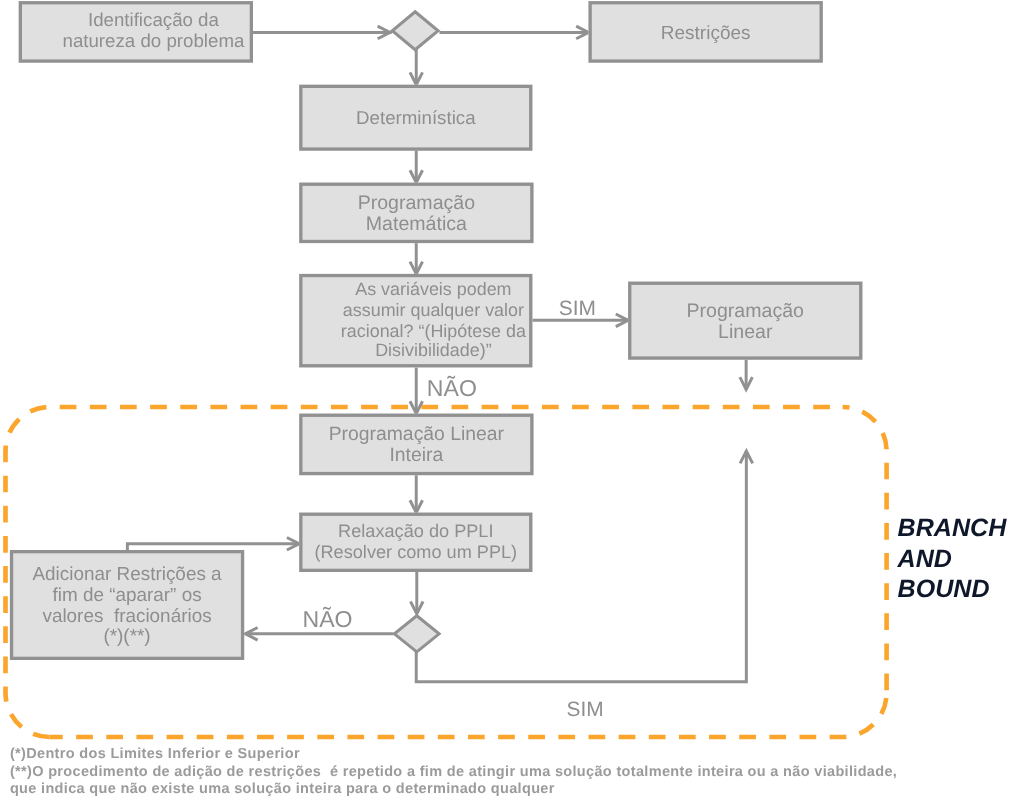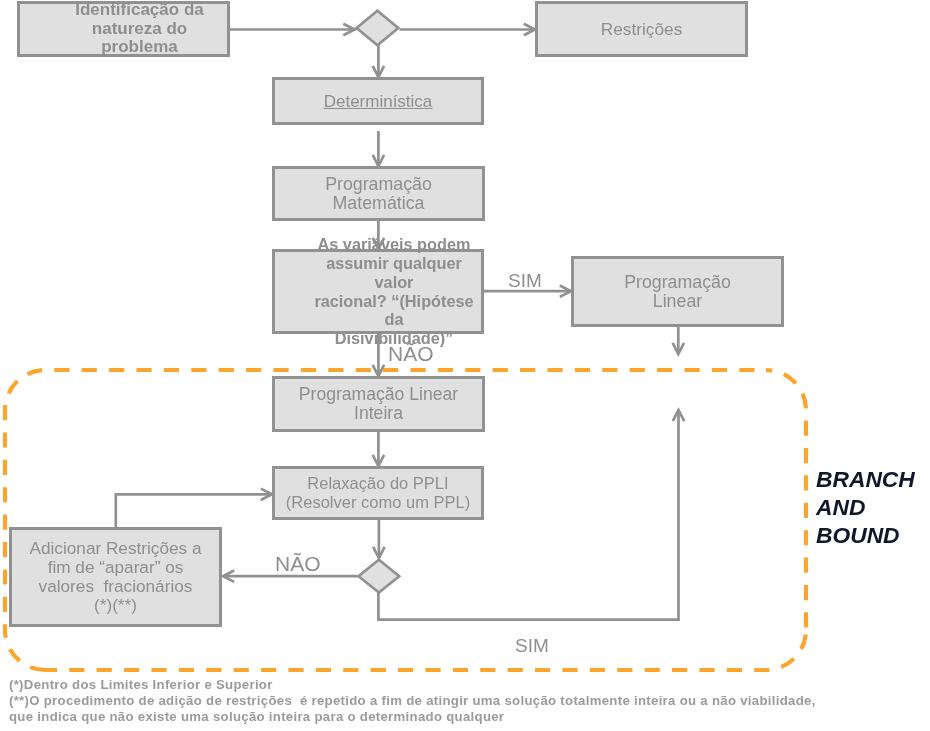--- a/index.html
+++ b/index.html
@@ -12,21 +12,21 @@
   .node{position:absolute;box-sizing:border-box;
         background:#e0e0e0;border:3px solid #919191;
         display:flex;align-items:center;justify-content:center;
         text-align:center;color:#8e8e8e;line-height:1.18;}
   .node span{display:block;}
   .lbl{position:absolute;color:#8e8e8e;white-space:nowrap;}
   .bb{position:absolute;color:#0f172a;font-weight:bold;font-style:italic;
       line-height:1.3;white-space:nowrap;}
   .foot{position:absolute;color:#9b9b9b;font-weight:bold;line-height:1.45;}
   .italic{font-style:italic;}
-  .bold{font-weight:bold;padding-left:32px;}
+  .bold{font-weight:normal;padding-left:32px;}
 </style>
 </head>
 <body>
 
 <div id="stage">
 
   <svg id="dashed" viewBox="0 0 930 731" xmlns="http://www.w3.org/2000/svg">
     <g fill="none" stroke="#fba52d" stroke-width="4.2" stroke-dasharray="15.2 12.2" stroke-linecap="butt">
       <path d="M5 630 L5 410 A40 40 0 0 1 45 370 L766 370" stroke-dashoffset="9.4"></path>
       <path d="M766 370 A40 40 0 0 1 806 410 L806 630" stroke-dashoffset="8.9"></path>
@@ -87,21 +87,21 @@
 
   <div class="node bold" style="left:17px;top:1px;width:213px;height:56px;font-size:17px;line-height:18.8px;">
     <span style="white-space: pre-wrap;">Identificação da
 natureza do problema</span>
   </div>
 
   <div class="node" style="left:535px;top:1px;width:213px;height:56px;font-size:17.3px;line-height:19px;">
     <span style="white-space: pre-wrap;">Restrições</span>
   </div>
 
-  <div class="node" style="left:272px;top:77px;width:212px;height:48px;font-size:17px;line-height:19px;text-decoration:underline;">
+  <div class="node" style="left:272px;top:77px;width:212px;height:60px;font-size:17px;line-height:19px;">
     <span style="white-space: pre-wrap;">Determinística</span>
   </div>
 
   <div class="node" style="left:272px;top:166px;width:213px;height:55px;font-size:17.8px;line-height:19px;">
     <span style="white-space: pre-wrap;">Programação
 Matemática</span>
   </div>
 
   <div class="node bold" style="left:272px;top:249px;width:212px;height:85px;font-size:16.3px;line-height:18.8px;">
     <span style="white-space: pre-wrap;">As variáveis podem
@@ -119,21 +119,21 @@
   <div class="node" style="left:272px;top:376px;width:213px;height:56px;font-size:17.6px;line-height:18.8px;">
     <span style="white-space: pre-wrap;">Programação Linear
 Inteira</span>
   </div>
 
   <div class="node" style="left:272px;top:466px;width:212px;height:54px;font-size:16.5px;line-height:19px;">
     <span style="white-space: pre-wrap;">Relaxação do PPLI
 (Resolver como um PPL)</span>
   </div>
 
-  <div class="node" style="left:9px;top:527px;width:213px;height:100px;font-size:17.2px;line-height:19px;">
+  <div class="node" style="left:9px;top:500px;width:213px;height:100px;font-size:17.2px;line-height:19px;">
     <span style="white-space: pre-wrap;">Adicionar Restrições a
 fim de “aparar” os
 valores  fracionários
 (*)(**)</span>
   </div>
 
   <div class="lbl" style="left: 508px; top: 270px; font-size: 19px; white-space: pre-wrap;">SIM</div>
   <div class="lbl" style="left: 388px; top: 342px; font-size: 21px; white-space: pre-wrap;">NÃO</div>
   <div class="lbl" style="left: 275px; top: 552px; font-size: 21px; white-space: pre-wrap;">NÃO</div>
   <div class="lbl" style="left: 515px; top: 635px; font-size: 19px; white-space: pre-wrap;">SIM</div>

